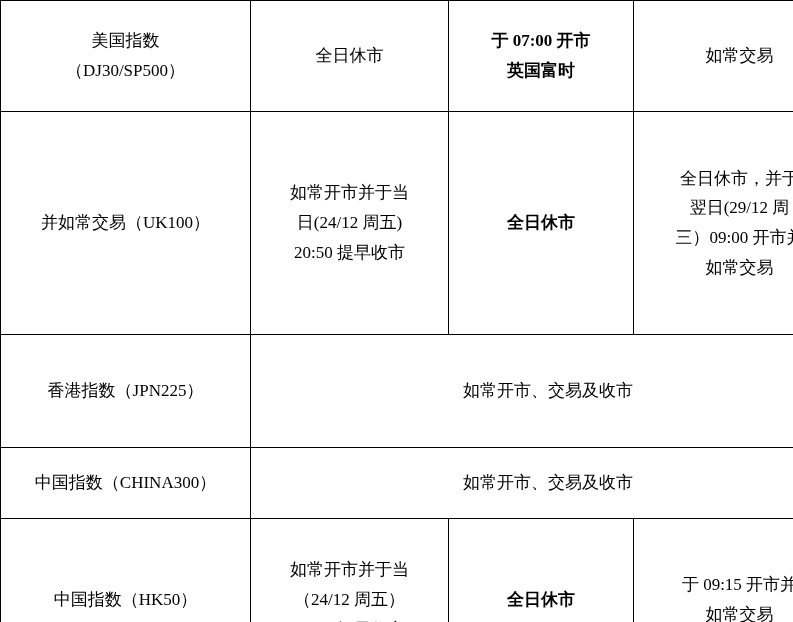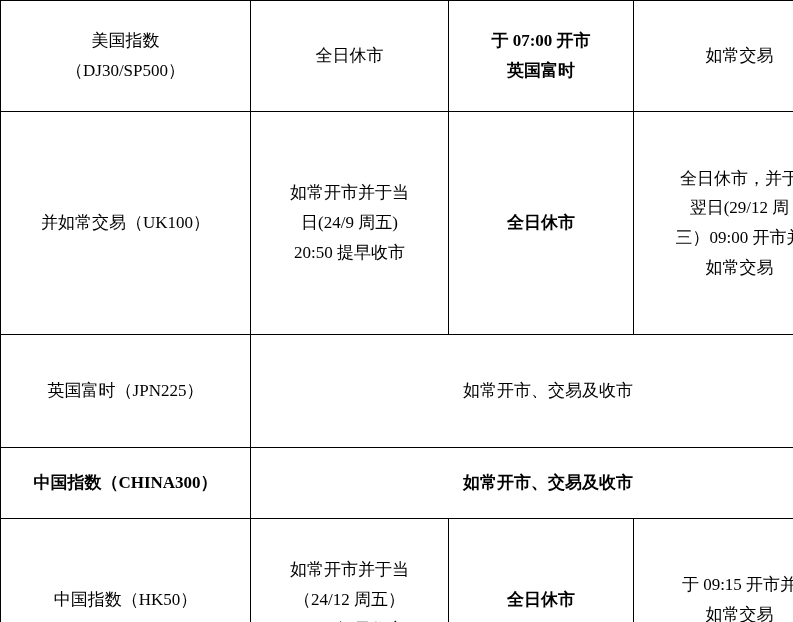--- a/index.html
+++ b/index.html
@@ -43,21 +43,21 @@
   td.col-b {
     width: 172px;
     font-weight: bold;
   }
   td.col-c {
     width: 199px;
   }
   .row-us td { height: 98px; }
   .row-uk td { height: 210px; }
   .row-jp td { height: 100px; }
-  .row-cn td { height: 58px; font-weight: bold; }
+  .row-cn td { height: 58px; }
   .row-hk td { height: 150px; }
 
   .cell-line {
     display: block;
   }
   .span-merged {
     text-align: center;
   }
 </style>
 </head>
@@ -83,37 +83,37 @@
           <span class="cell-line">如常交易</span>
         </td>
       </tr>
 
       <tr class="row-uk">
         <td class="col-name">
           <span class="cell-line">并如常交易（UK100）</span>
         </td>
         <td class="col-a">
           <span class="cell-line">如常开市并于当</span>
-          <span class="cell-line">日(24/9 周五)</span>
+          <span class="cell-line">日(24/12 周五)</span>
           <span class="cell-line">20:50 提早收市</span>
         </td>
         <td class="col-b">
           <span class="cell-line">全日休市</span>
         </td>
         <td class="col-c">
           <span class="cell-line">全日休市，并于</span>
           <span class="cell-line">翌日(29/12 周</span>
           <span class="cell-line">三）09:00 开市并</span>
           <span class="cell-line">如常交易</span>
         </td>
       </tr>
 
       <tr class="row-jp">
         <td class="col-name">
-          <span class="cell-line">英国富时（JPN225）</span>
+          <span class="cell-line">香港指数（JPN225）</span>
         </td>
         <td class="span-merged" colspan="3">
           <span class="cell-line">如常开市、交易及收市</span>
         </td>
       </tr>
 
       <tr class="row-cn">
         <td class="col-name">
           <span class="cell-line">中国指数（CHINA300）</span>
         </td>

